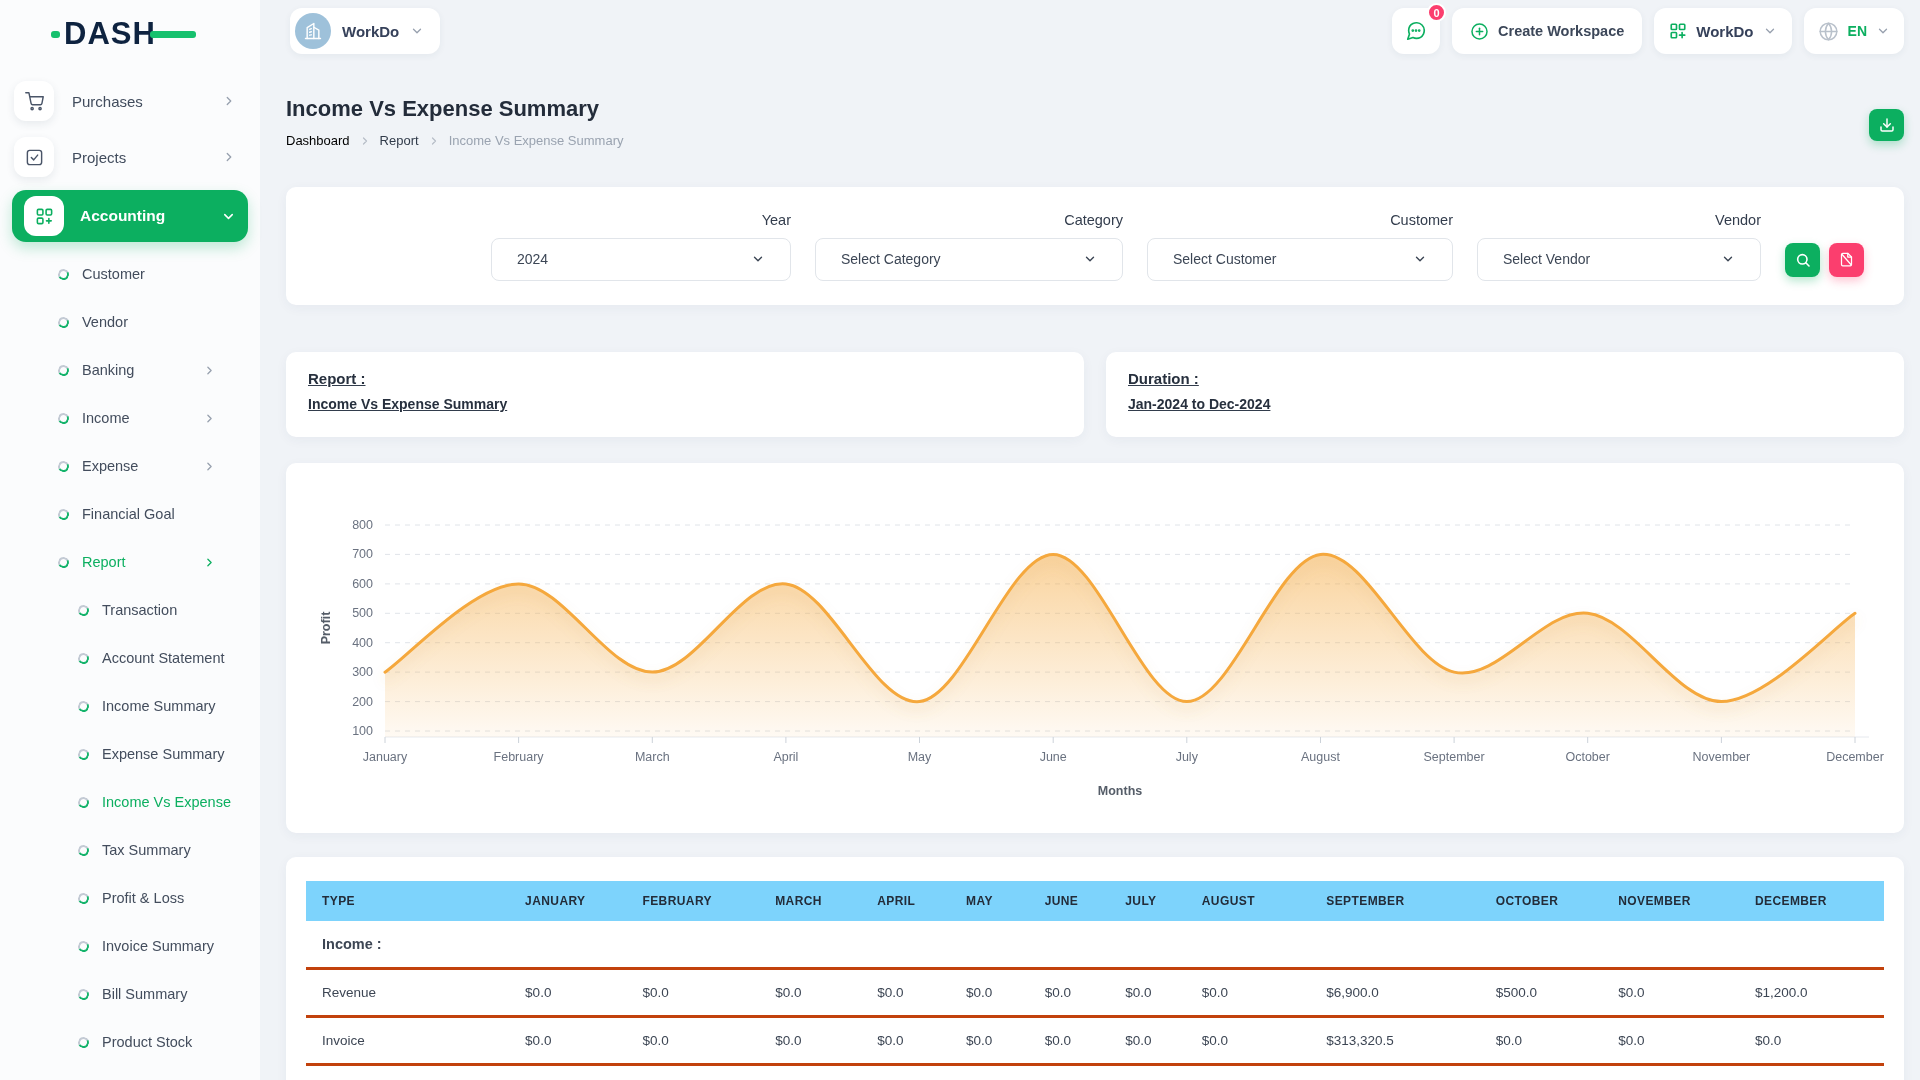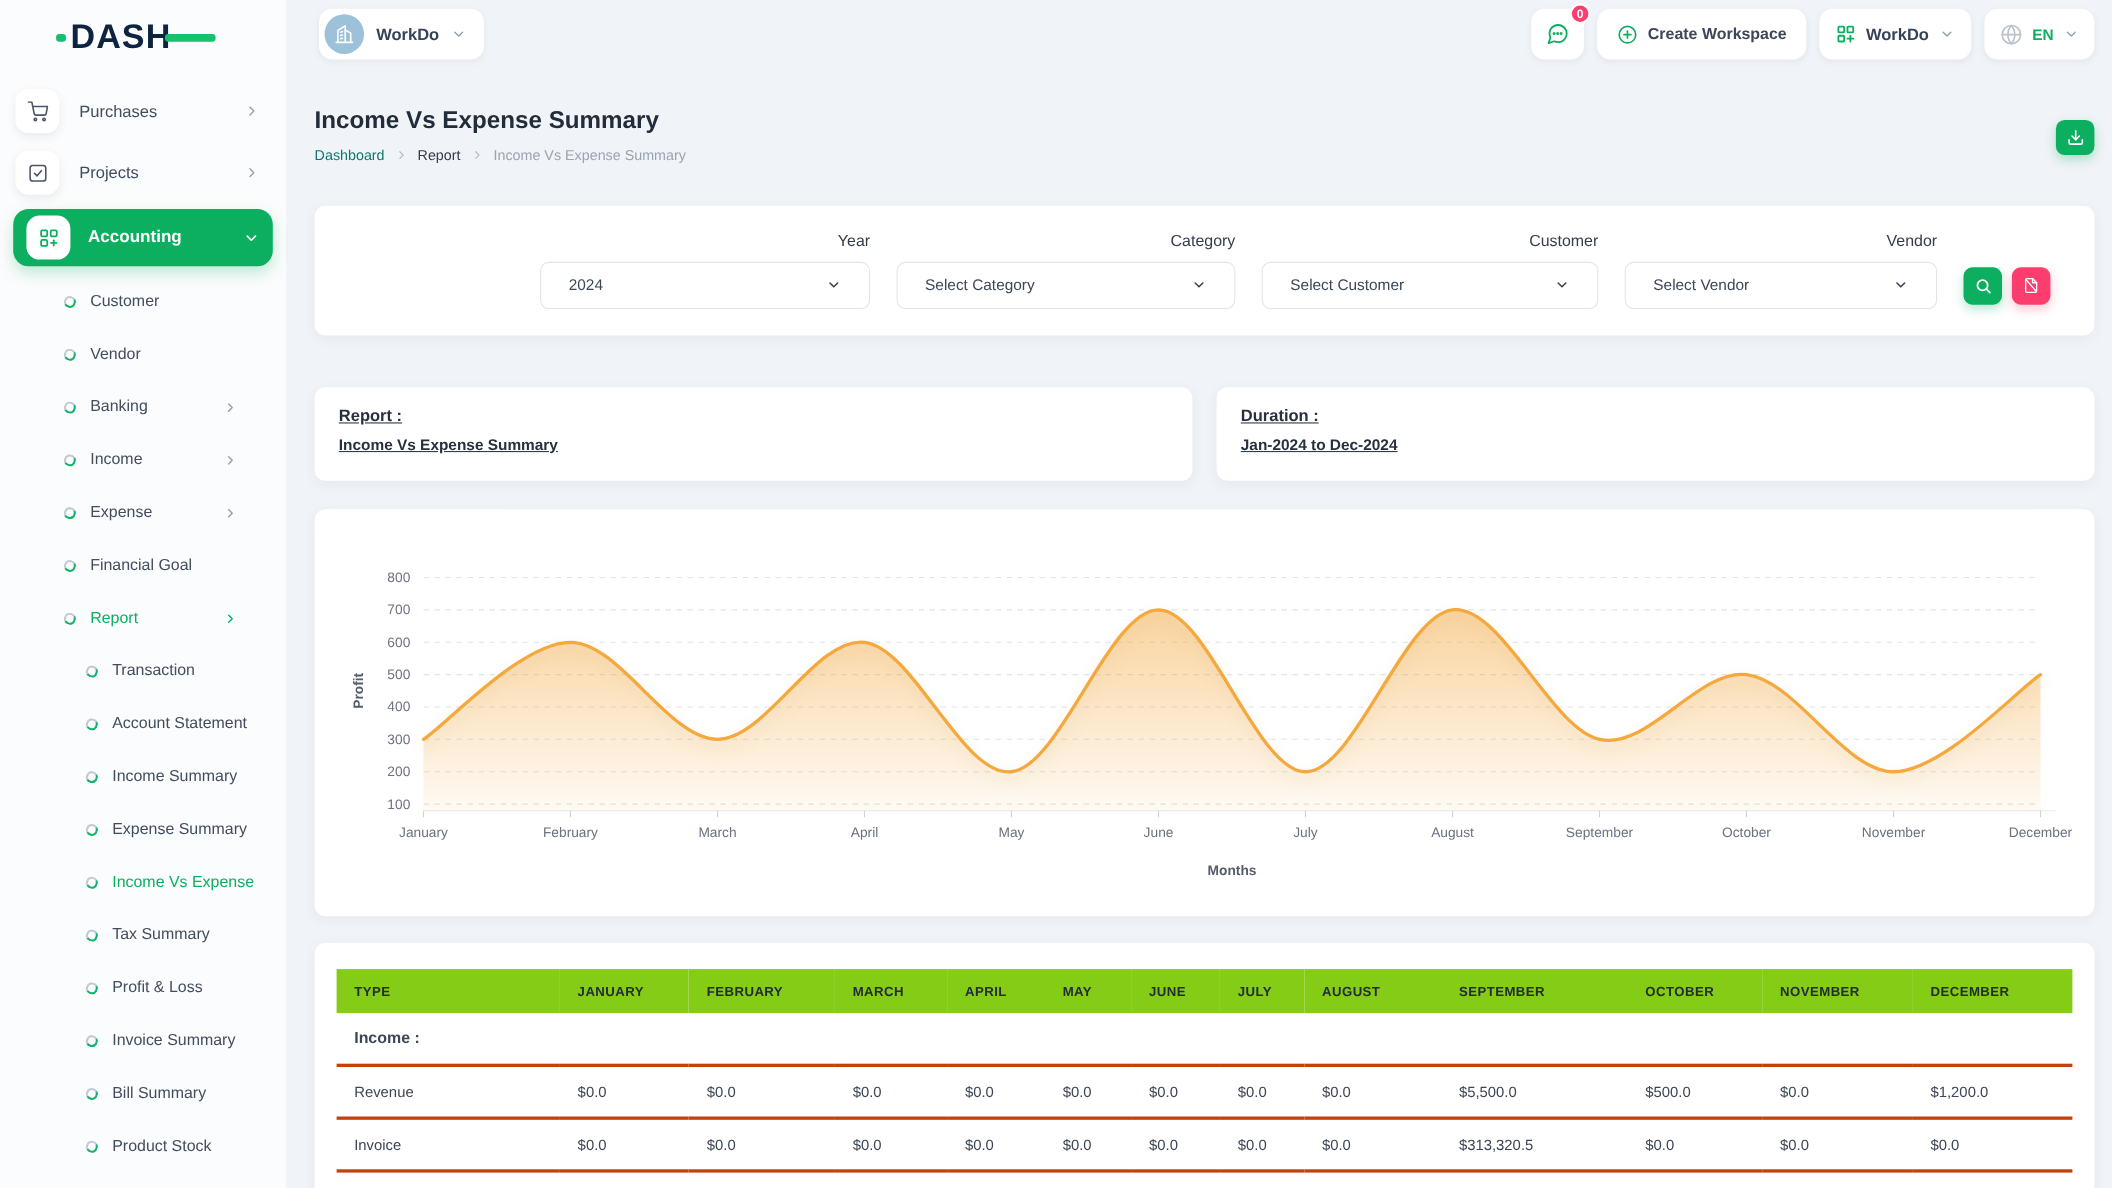--- a/index.html
+++ b/index.html
@@ -41,21 +41,21 @@
   .workdo-pill{height:46px;padding:0 15px;gap:9px;font-size:15px;font-weight:600;color:#36415a;}
   .lang-pill{height:46px;padding:0 14px;gap:9px;}
   .lang-code{font-size:14px;font-weight:700;color:#0caf60;}
   .chev-gray{color:#97a0ae;}
 
   
   .main{position:absolute;left:260px;top:62px;right:0;bottom:0;padding:0 16px 0 26px;}
   .page-head{display:flex;margin-top:34px;}
   .page-title{font-size:22px;font-weight:700;color:#232c3a;}
   .breadcrumb{margin-top:11px;font-size:13px;color:#9aa3b0;display:flex;gap:9px;align-items:center;}
-  .bc-green{color:#0f766e;cursor:pointer;}
+  .bc-green{color:#000000;cursor:pointer;}
   .bc-dark{color:#313b4a;cursor:pointer;}
   .bc-sep{color:#b6bdc7;display:flex;}
   .download-btn{margin-left:auto;margin-top:13px;width:35px;height:32px;background:#0caf60;border:none;border-radius:8px;color:#fff;display:flex;align-items:center;justify-content:center;cursor:pointer;box-shadow:0 4px 10px rgba(12,175,96,.3);}
 
   .card{background:#fff;border-radius:10px;box-shadow:0 3px 12px rgba(40,60,90,.05);}
 
   .filter-card{margin-top:39px;height:118px;display:flex;align-items:center;justify-content:flex-end;gap:24px;padding:0 40px 0 20px;text-align:right;}
   .fgroup{display:flex;flex-direction:column;gap:10px;}
   .fgroup .flabel{font-size:14.5px;color:#333d4d;}
   .select{height:43px;border:1px solid #e1e5ea;border-radius:8px;display:flex;align-items:center;justify-content:space-between;padding:0 25px;font-size:14px;color:#3c4655;background:#fff;cursor:pointer;}
@@ -70,21 +70,21 @@
   .info-card{flex:1;height:85px;padding:18px 22px;}
   .info-title{font-size:15px;font-weight:700;color:#27303e;}
   .info-value{font-size:14px;font-weight:700;color:#27303e;margin-top:9px;}
 
   .chart-card{margin-top:26px;height:370px;padding:14px 10px 0 14px;}
   .ytick,.xtick{font-size:12.5px;fill:#6a7280;}
   .axis-label{font-size:12.5px;font-weight:700;fill:#555d68;}
 
   .table-card{margin-top:24px;height:310px;padding:24px 20px;overflow:hidden;}
   table{width:100%;border-collapse:collapse;table-layout:fixed;}
-  thead th{background:#84cc16;text-align:left;font-size:12px;font-weight:700;letter-spacing:.4px;color:#232c39;padding:13px 16px;text-transform:uppercase;}
+  thead th{background:#7dd3fc;text-align:left;font-size:12px;font-weight:700;letter-spacing:.4px;color:#232c39;padding:13px 16px;text-transform:uppercase;}
   tbody td{font-size:13.5px;color:#3d4654;padding:15px 16px;border-top:3px solid #c2410c;}
   tbody tr:first-child td{border-top:none;font-weight:bold;}
   tbody tr.section td{font-size:14.5px;color:#3d4654;}
 </style>
 </head>
 <body>
 
 <aside class="sidebar">
   <div class="logo">
     <span class="logo-dot"></span>
@@ -482,21 +482,21 @@
           <tr>
             <td class="rowtype">Revenue</td>
             <td>$0.0</td>
             <td>$0.0</td>
             <td>$0.0</td>
             <td>$0.0</td>
             <td>$0.0</td>
             <td>$0.0</td>
             <td>$0.0</td>
             <td>$0.0</td>
-            <td>$5,500.0</td>
+            <td>$6,900.0</td>
             <td>$500.0</td>
             <td>$0.0</td>
             <td>$1,200.0</td>
           </tr>
           <tr>
             <td class="rowtype">Invoice</td>
             <td>$0.0</td>
             <td>$0.0</td>
             <td>$0.0</td>
             <td>$0.0</td>

